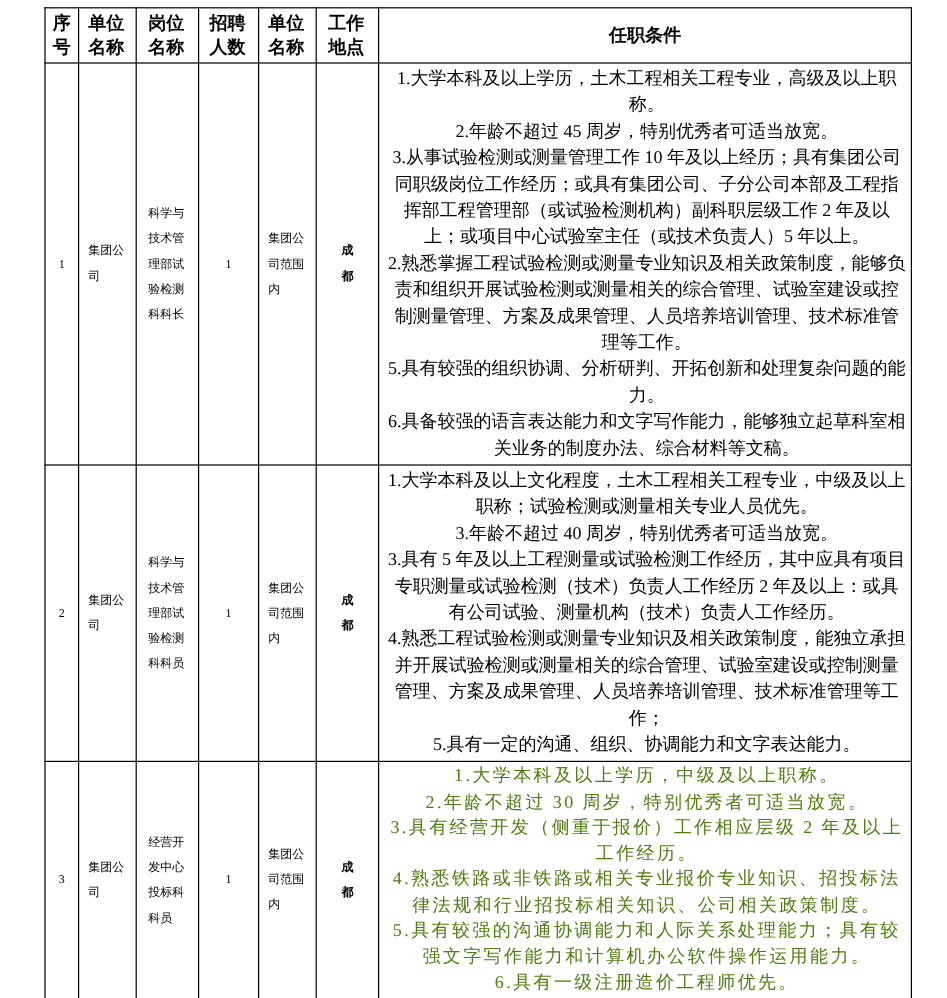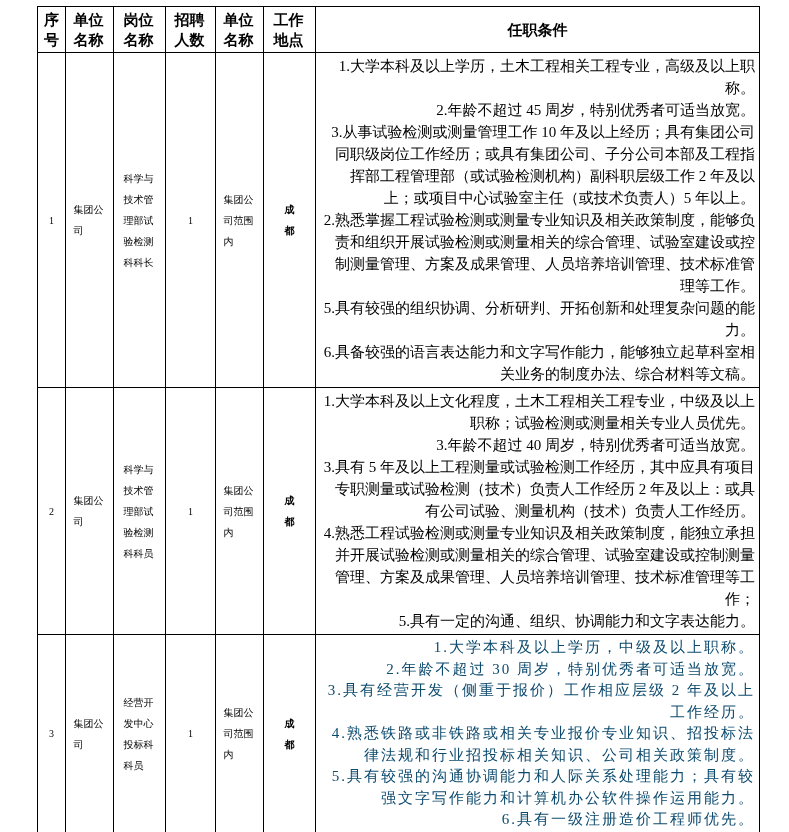--- a/index.html
+++ b/index.html
@@ -48,31 +48,31 @@
     text-align: center;
     vertical-align: middle;
     padding: 0;
   }
   .w2 { display: inline-block; width: 32px; text-align: left; }
   .w1 { display: inline-block; width: 17px; text-align: center; font-weight: bold; }
 
   
   td.req {
     vertical-align: top;
-    text-align: right;
+    text-align: center;
     font-size: 15px;
     line-height: 22px;
     padding: 2px 4px 2px 7px;
   }
   .req-item { margin: 0; }
 
   tr.r1 { height: 332px; }
   tr.r2 { height: 242px; }
   tr.r3 { height: 194px; }
-  tr.r3 td.req { letter-spacing: 2px; line-height: 21.5px; color: #0c4a6e; }
+  tr.r3 td.req { letter-spacing: 2px; line-height: 21.5px; color: #4d7c0f; }
 </style>
 </head>
 <body>
 
 <div class="page">
   <table class="recruit">
     <colgroup>
       <col style="width:28px">
       <col style="width:48px">
       <col style="width:52px">

